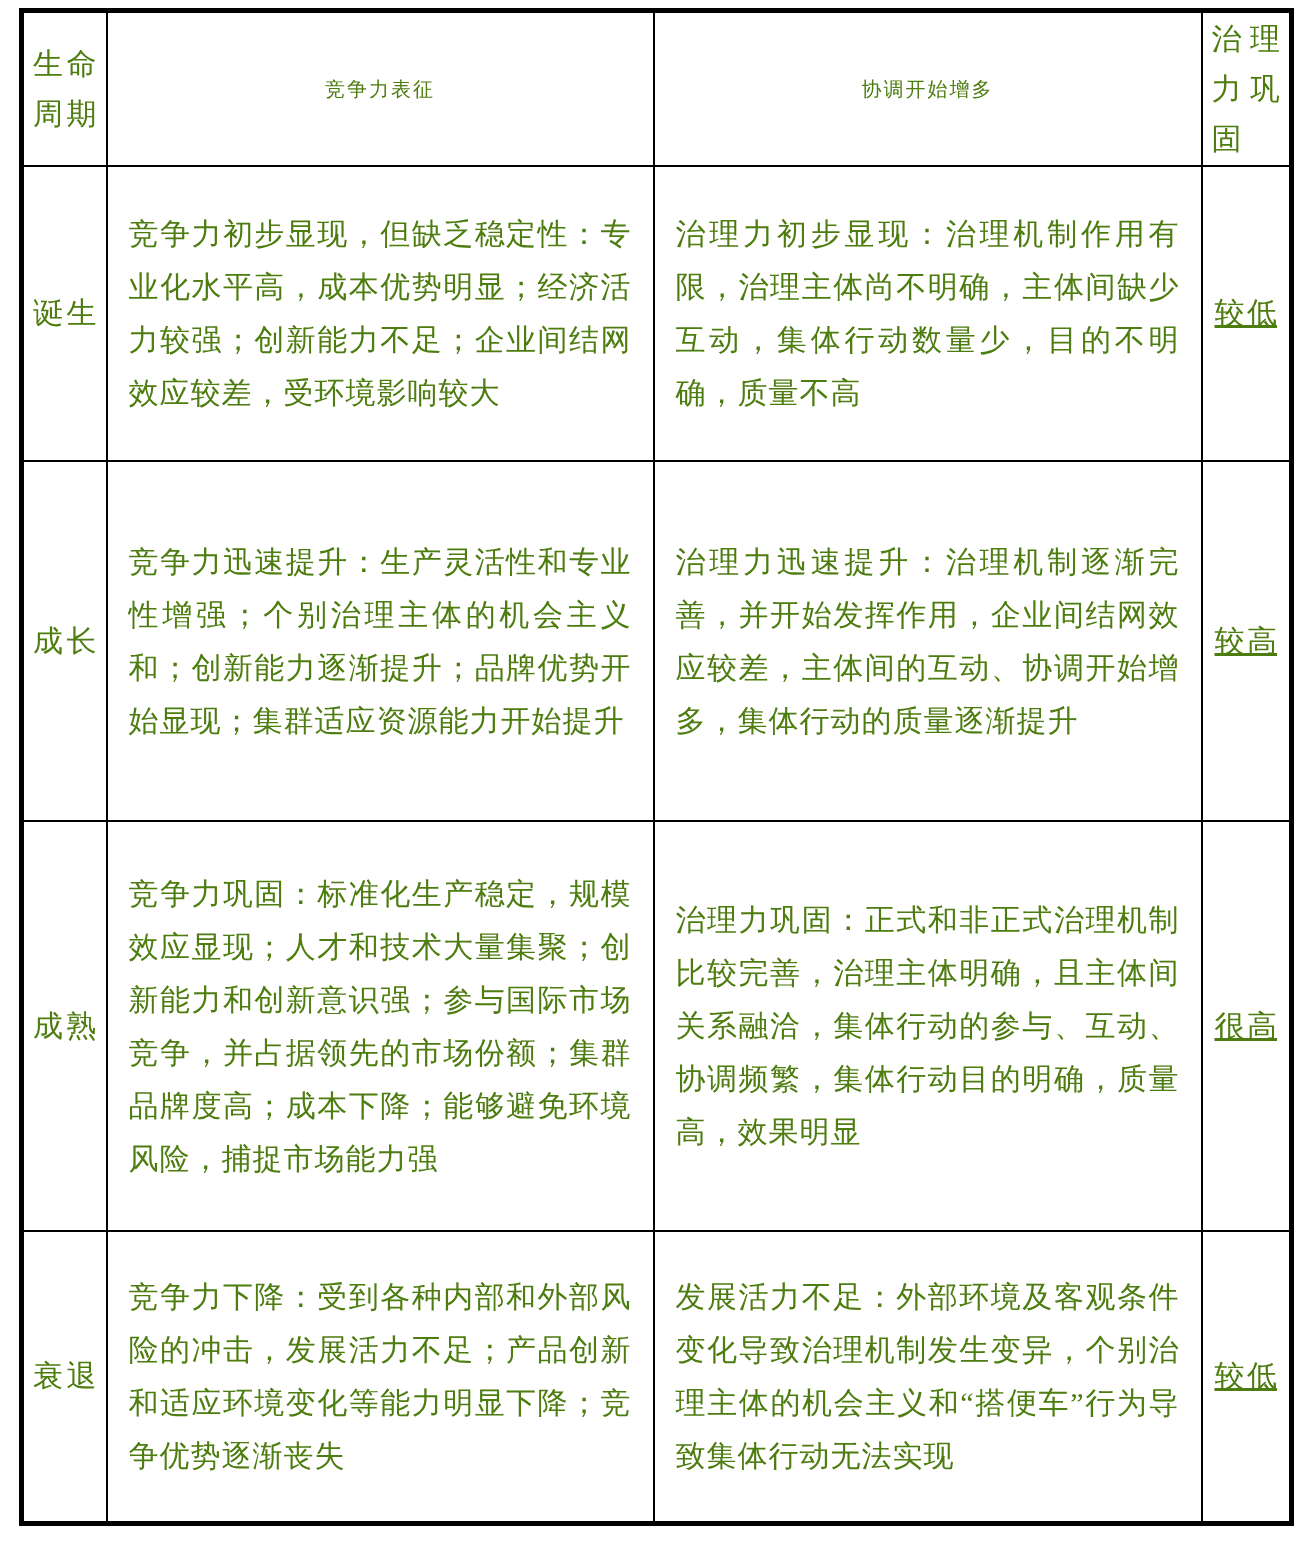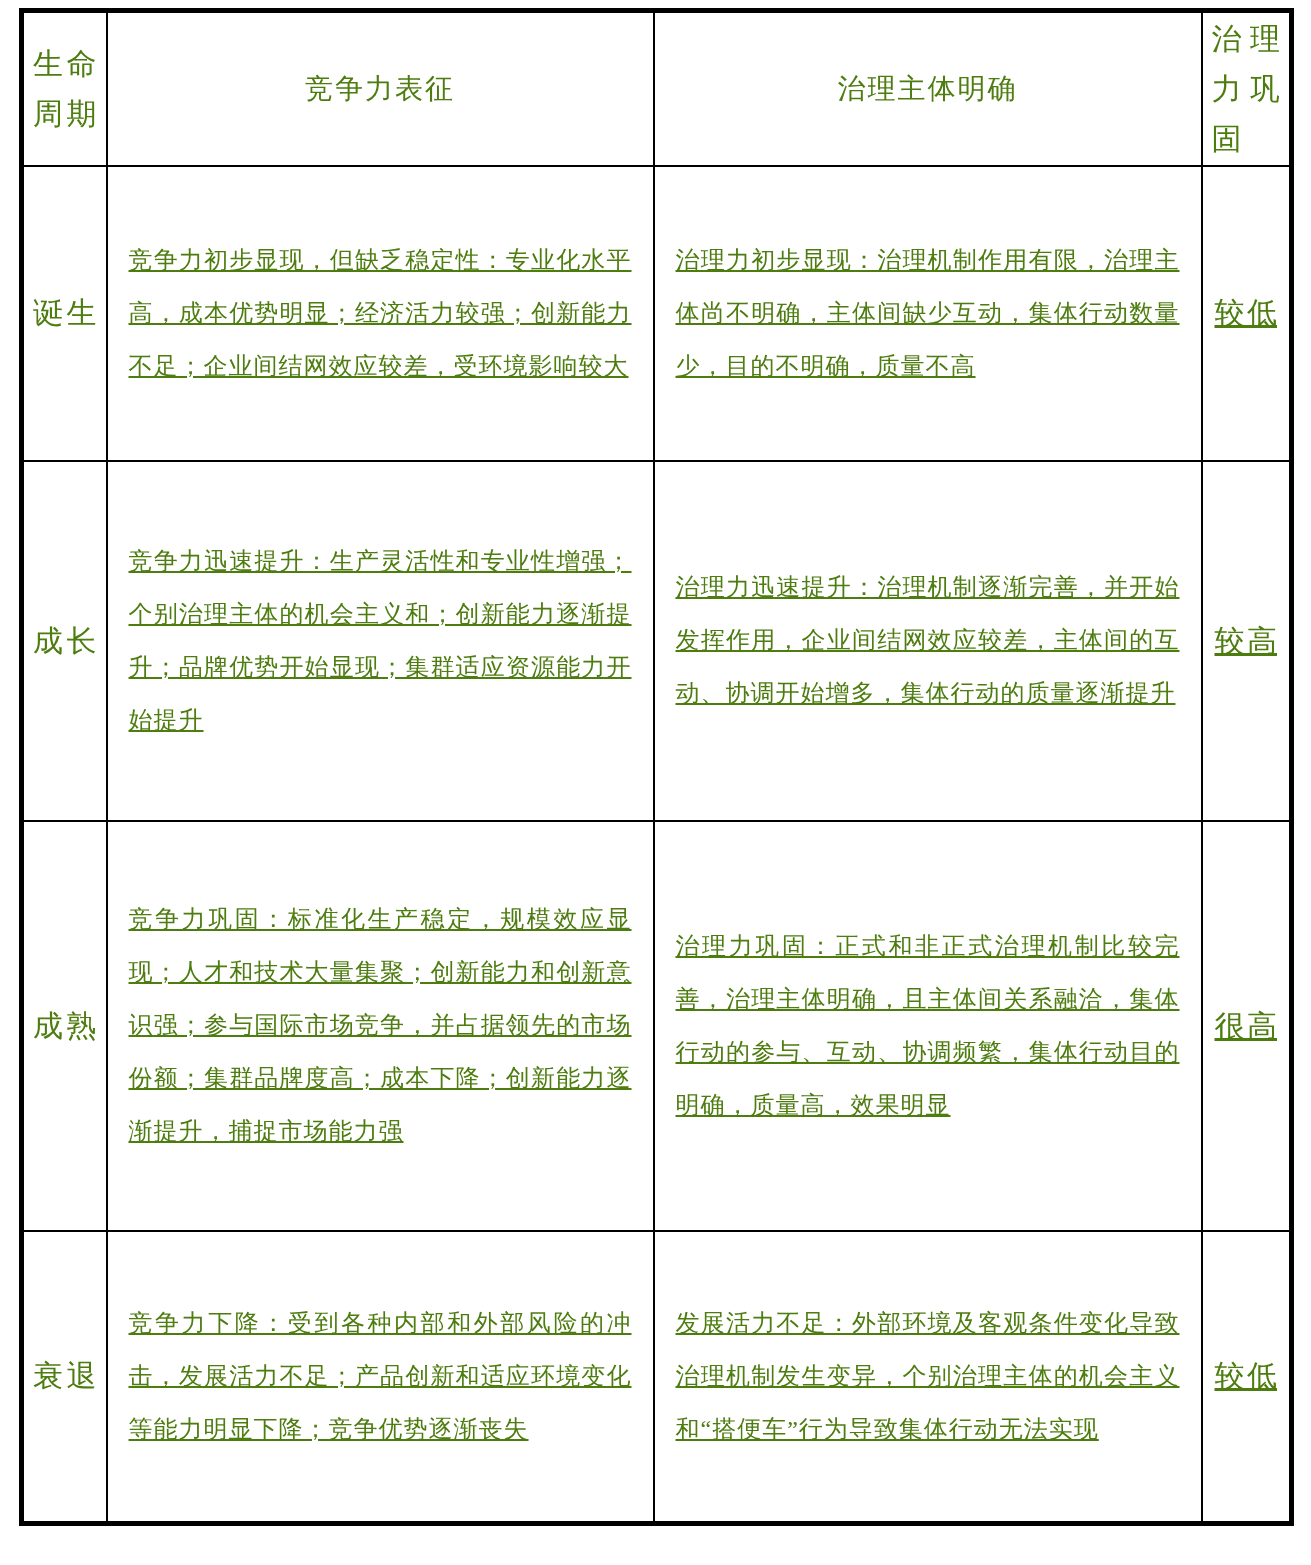--- a/index.html
+++ b/index.html
@@ -27,79 +27,78 @@
     font-weight: normal;
     overflow: hidden;
   }
   tr.header-row    { height: 155px; }
   tr.row-birth     { height: 295px; }
   tr.row-growth    { height: 360px; }
   tr.row-maturity  { height: 410px; }
   tr.row-decline   { height: 293px; }
 
   .h-wide {
-    font-size: 28px;
+    font-size: 20px;
     letter-spacing: 2px;
     text-align: center;
     line-height: 50px;
   }
   .cell-narrow {
     font-size: 30px;
     line-height: 50px;
     text-align: justify;
     text-align-last: justify;
     -moz-text-align-last: justify;
     padding: 0 9px;
   }
   .cell-perf { padding: 0 12px; text-decoration: underline; }
   .cell-wide {
-    font-size: 24px;
+    font-size: 30px;
     line-height: 53px;
     letter-spacing: 1px;
     text-align: justify;
     text-justify: inter-character;
     padding: 0 21px;
-    text-decoration: underline;
   }
 </style>
 </head>
 <body>
 
 <div class="page">
   <table class="grid">
     <colgroup>
       <col style="width:85px">
       <col style="width:547px">
       <col style="width:548px">
       <col style="width:90px">
     </colgroup>
     <thead>
       <tr class="header-row">
         <th class="cell-narrow">生命周期</th>
         <th class="h-wide">竞争力表征</th>
-        <th class="h-wide">治理主体明确</th>
+        <th class="h-wide">协调开始增多</th>
         <th class="cell-narrow">治理力巩固</th>
       </tr>
     </thead>
     <tbody>
       <tr class="row-birth">
         <td class="cell-narrow">诞生</td>
         <td class="cell-wide">竞争力初步显现，但缺乏稳定性：专业化水平高，成本优势明显；经济活力较强；创新能力不足；企业间结网效应较差，受环境影响较大</td>
         <td class="cell-wide">治理力初步显现：治理机制作用有限，治理主体尚不明确，主体间缺少互动，集体行动数量少，目的不明确，质量不高</td>
         <td class="cell-narrow cell-perf">较低</td>
       </tr>
       <tr class="row-growth">
         <td class="cell-narrow">成长</td>
         <td class="cell-wide">竞争力迅速提升：生产灵活性和专业性增强；个别治理主体的机会主义和；创新能力逐渐提升；品牌优势开始显现；集群适应资源能力开始提升</td>
         <td class="cell-wide">治理力迅速提升：治理机制逐渐完善，并开始发挥作用，企业间结网效应较差，主体间的互动、协调开始增多，集体行动的质量逐渐提升</td>
         <td class="cell-narrow cell-perf">较高</td>
       </tr>
       <tr class="row-maturity">
         <td class="cell-narrow">成熟</td>
-        <td class="cell-wide">竞争力巩固：标准化生产稳定，规模效应显现；人才和技术大量集聚；创新能力和创新意识强；参与国际市场竞争，并占据领先的市场份额；集群品牌度高；成本下降；创新能力逐渐提升，捕捉市场能力强</td>
+        <td class="cell-wide">竞争力巩固：标准化生产稳定，规模效应显现；人才和技术大量集聚；创新能力和创新意识强；参与国际市场竞争，并占据领先的市场份额；集群品牌度高；成本下降；能够避免环境风险，捕捉市场能力强</td>
         <td class="cell-wide">治理力巩固：正式和非正式治理机制比较完善，治理主体明确，且主体间关系融洽，集体行动的参与、互动、协调频繁，集体行动目的明确，质量高，效果明显</td>
         <td class="cell-narrow cell-perf">很高</td>
       </tr>
       <tr class="row-decline">
         <td class="cell-narrow">衰退</td>
         <td class="cell-wide">竞争力下降：受到各种内部和外部风险的冲击，发展活力不足；产品创新和适应环境变化等能力明显下降；竞争优势逐渐丧失</td>
         <td class="cell-wide">发展活力不足：外部环境及客观条件变化导致治理机制发生变异，个别治理主体的机会主义和“搭便车”行为导致集体行动无法实现</td>
         <td class="cell-narrow cell-perf">较低</td>
       </tr>
     </tbody>

